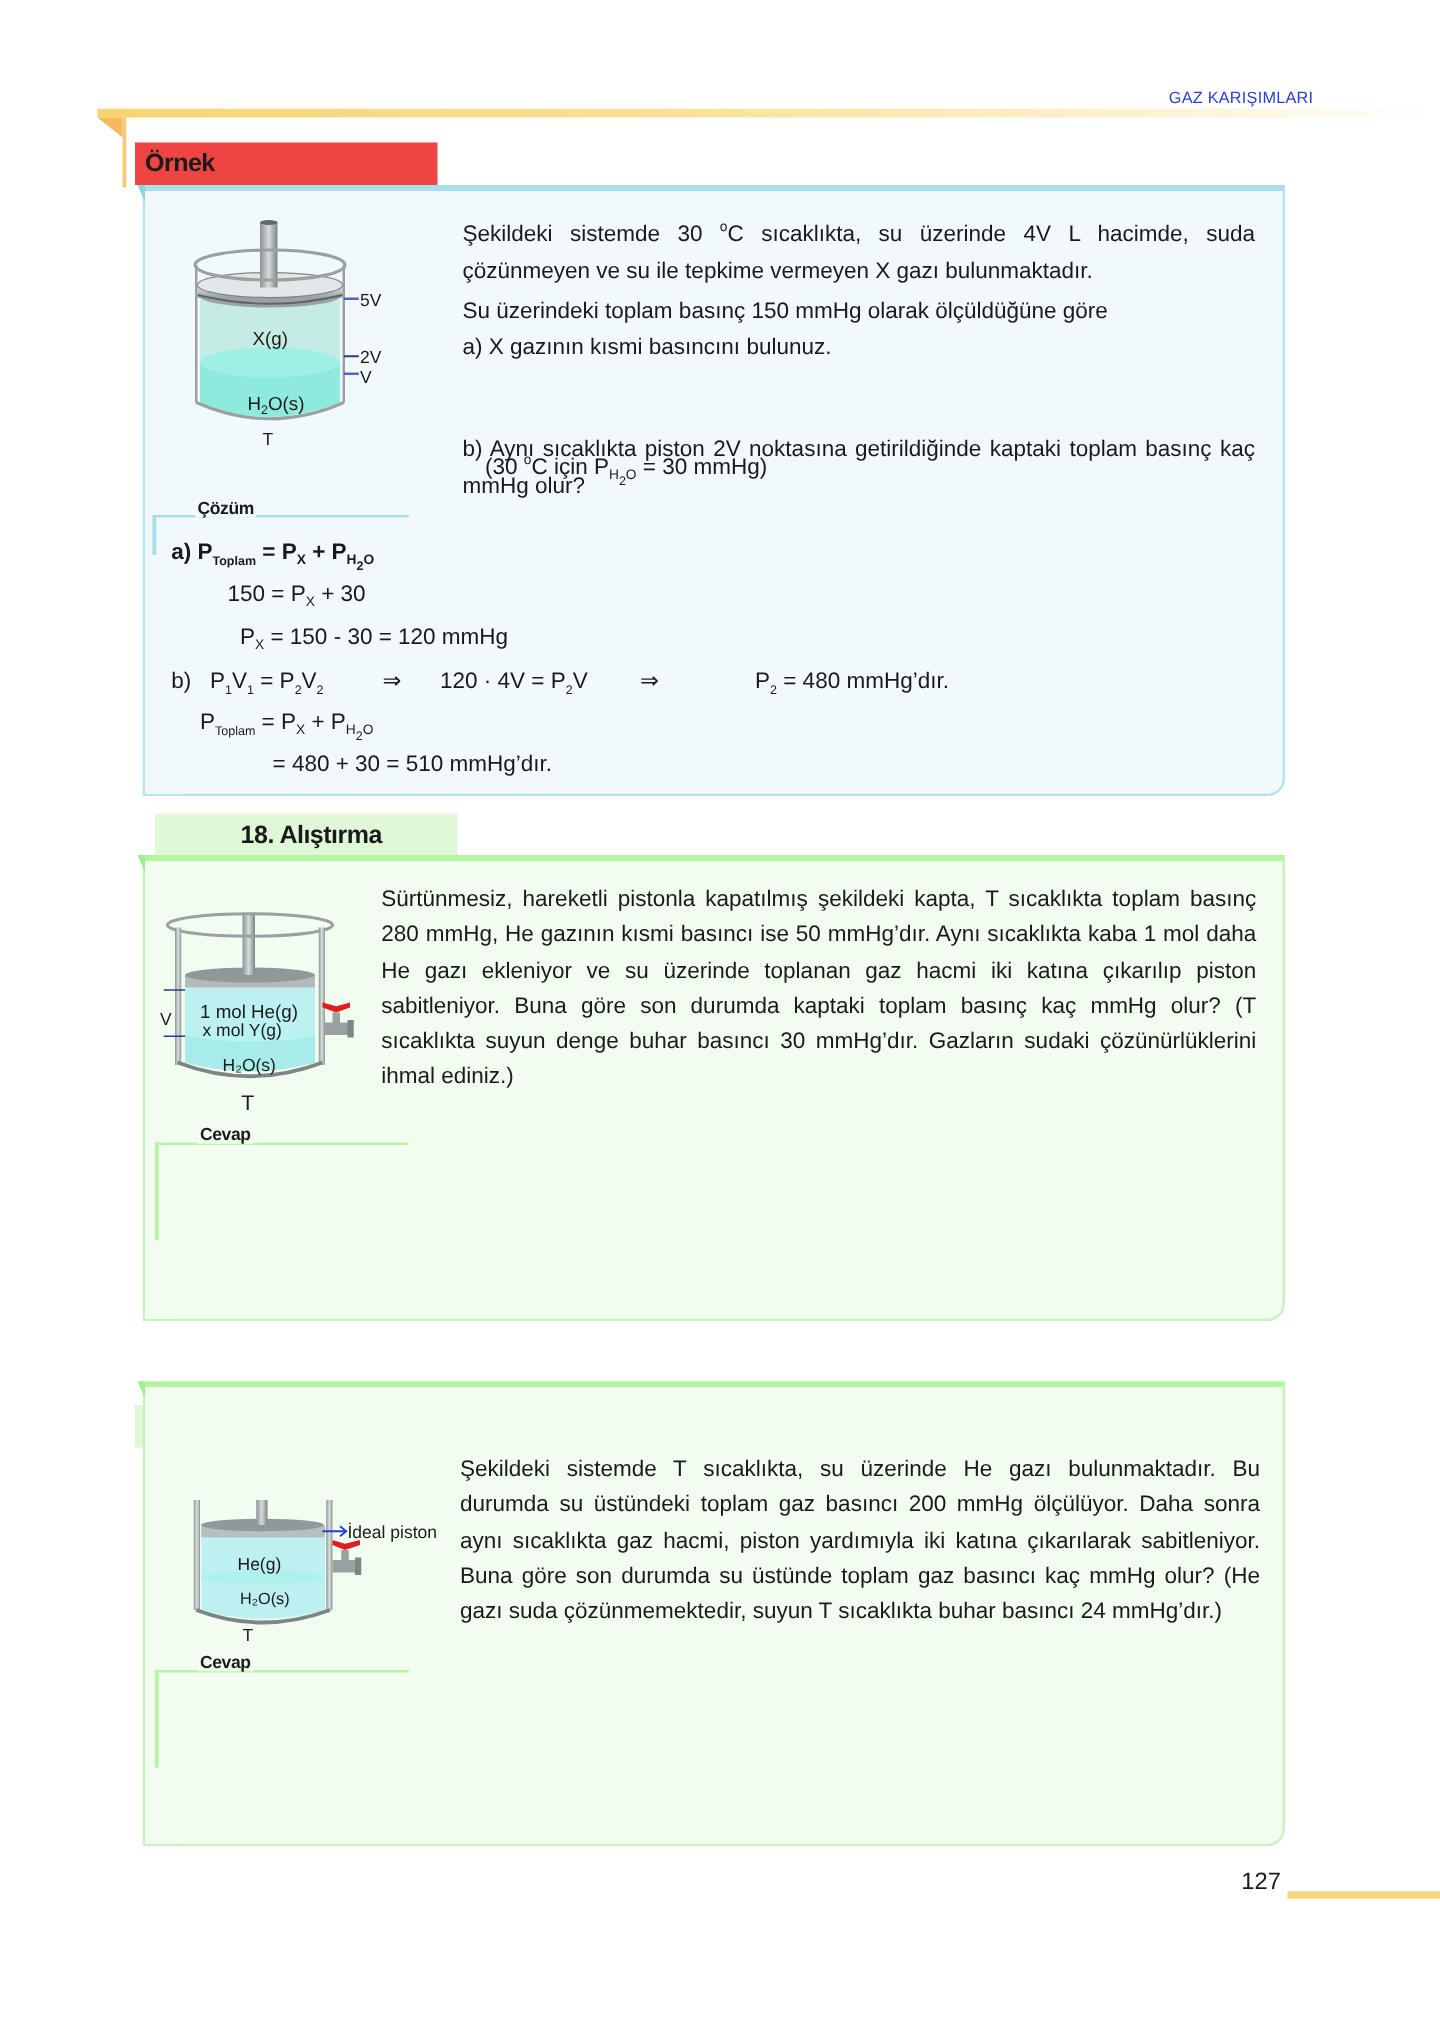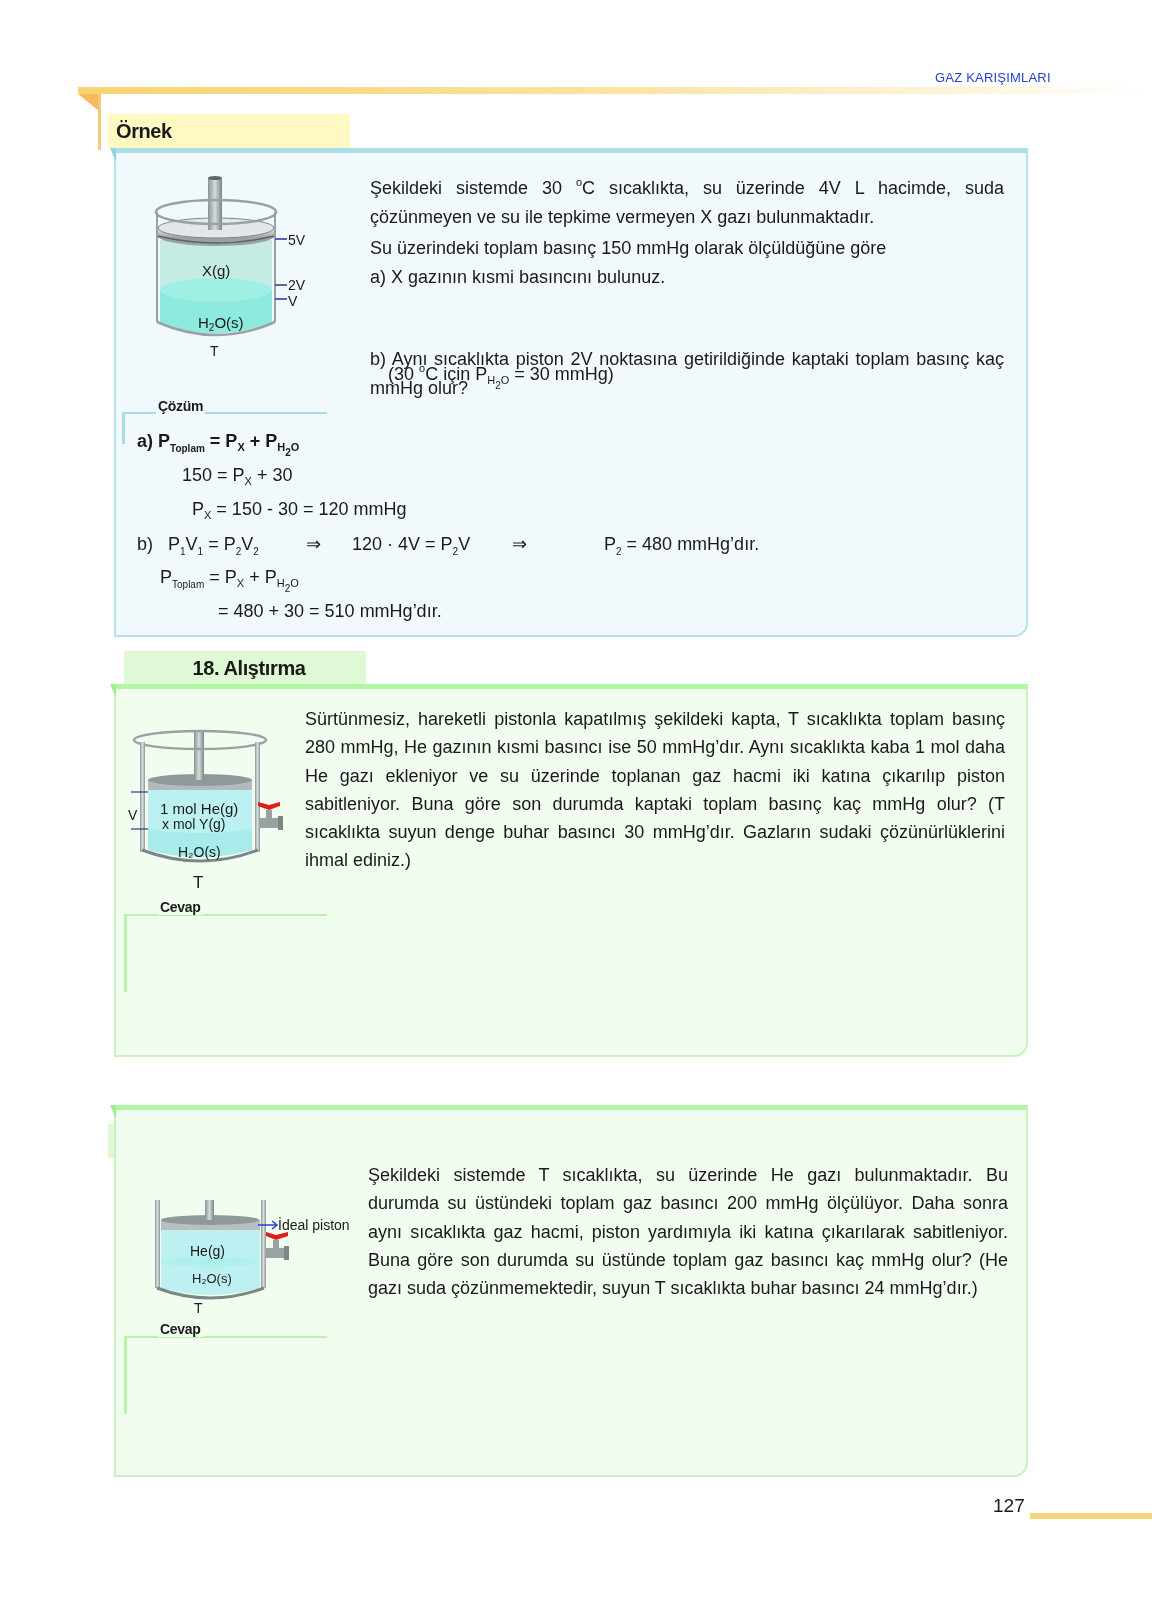--- a/index.html
+++ b/index.html
@@ -18,21 +18,21 @@
   .top-corner {
     left: 78px; top: 94px; width: 0; height: 0;
     border-top: 16px solid #f6b95c; border-left: 20px solid transparent;
   }
   .top-vline { left: 98px; top: 94px; width: 3px; height: 56px; background: #f7c77a; }
 
   .section-tab {
     height: 34px; padding-left: 8px; font-weight: bold; font-size: 20px;
     line-height: 34px; letter-spacing: -0.4px; transform-origin: left center;
   }
-  .tab-blue { background: #fef9c3; }
+  .tab-blue { background: #ef4444; }
   .tab-green { background: #dff8d6; }
   .box {
     border-radius: 0 0 14px 0;
   }
   .box-blue { background: #f1f9fc; border: 2px solid #b5e3ee; border-top: 5px solid #abdde9; }
   .box-green { background: #f1fdef; border: 2px solid #c8f3bf; border-top: 5px solid #b2f5a3; }
   .box-corner-blue {
     width: 0; height: 0; border-top: 14px solid #8fd3e3; border-left: 6px solid transparent;
   }
   .box-corner-green {

